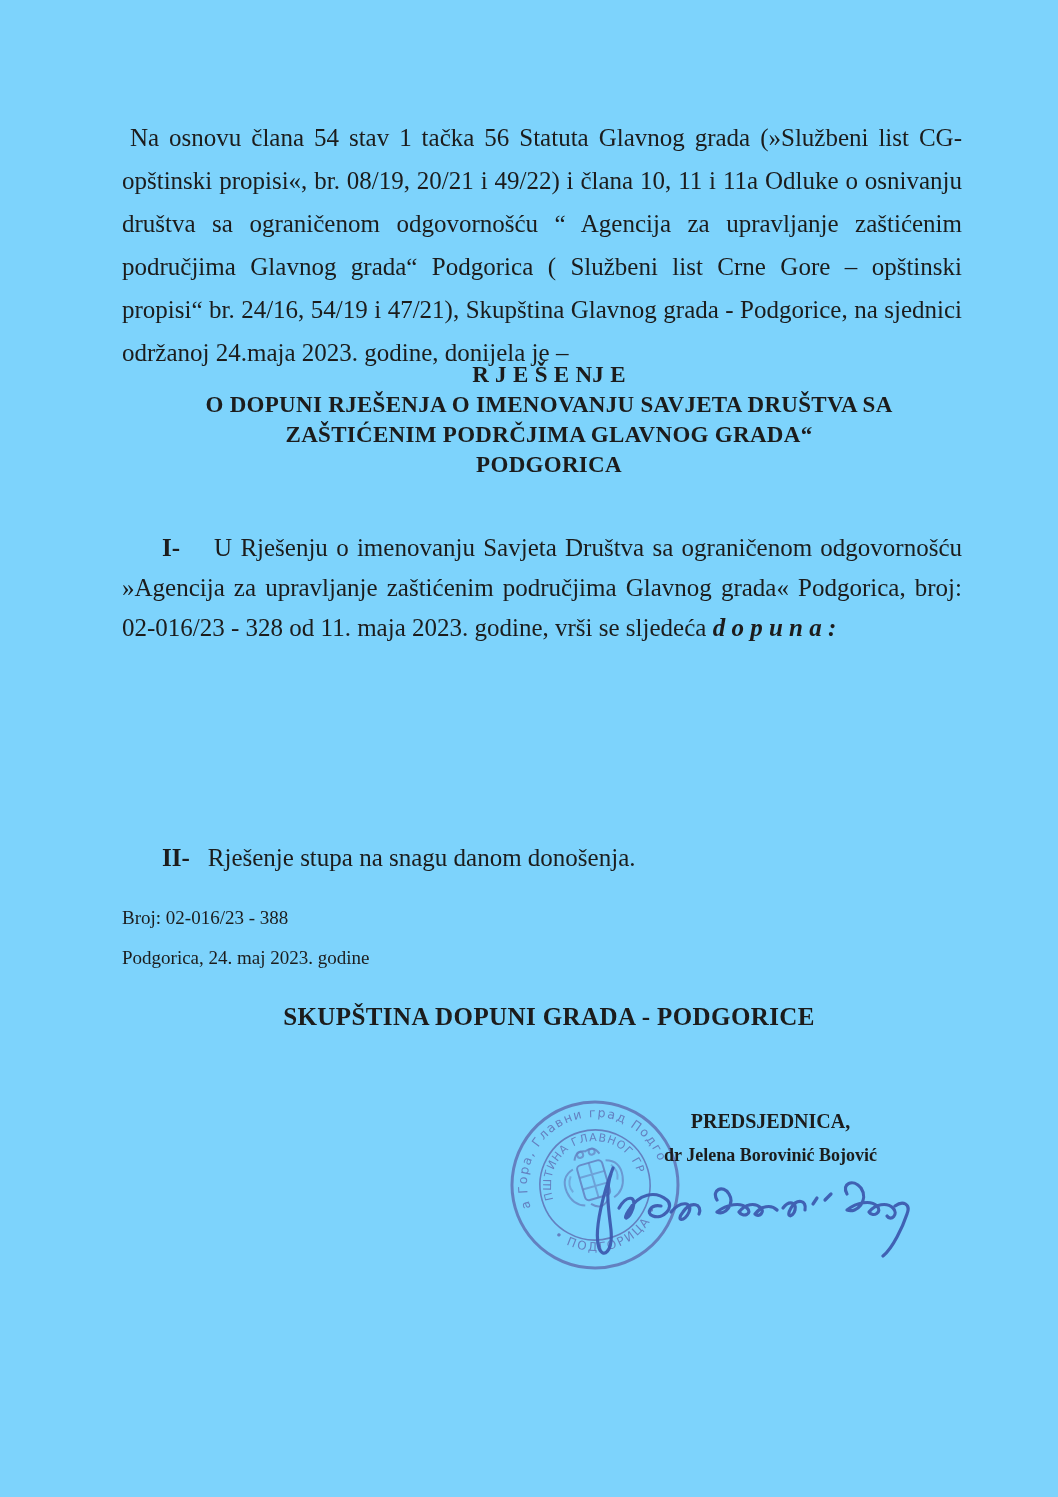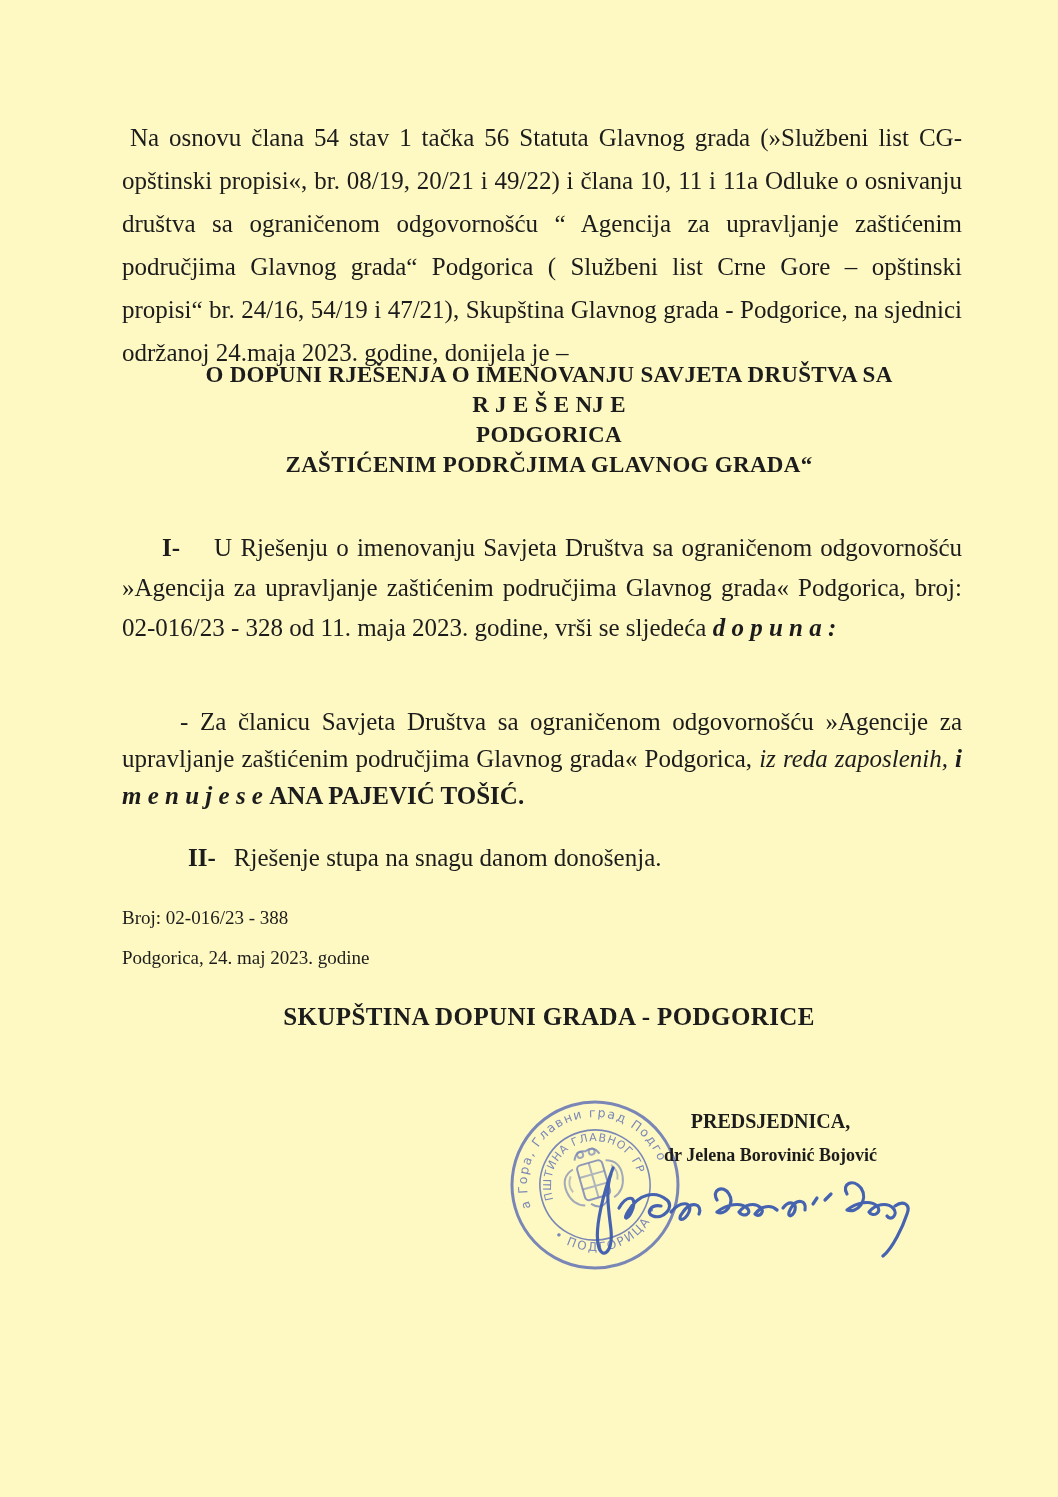--- a/index.html
+++ b/index.html
@@ -1,20 +1,20 @@
 <!DOCTYPE html>
 <html><head>
 <meta charset="utf-8">
 <style>
   html,body { margin:0; padding:0; background:#ffffff; }
   .page {
     position:relative;
     width:1058px;
     height:1497px;
-    background:#fef9c3;
+    background:#7dd3fc;
     font-family:"Liberation Serif", serif;
     color:#1c1c1c;
     overflow:hidden;
   }
   .abs { position:absolute; }
   .para {
     text-align:justify;
     font-size:25px;
     line-height:43px;
   }
@@ -47,40 +47,34 @@
   .sig-svg { opacity:0.95; }
 </style>
 </head>
 <body>
 
 <div class="page">
 
   <div class="abs para" style="top:116px; left:122px; width:840px; text-indent:8px;">Na osnovu člana 54 stav 1 tačka 56 Statuta Glavnog grada (»Službeni list CG-opštinski propisi«, br. 08/19, 20/21 i 49/22) i člana 10, 11 i 11a Odluke o osnivanju društva sa ograničenom odgovornošću “ Agencija za upravljanje zaštićenim područjima Glavnog grada“ Podgorica ( Službeni list Crne Gore – opštinski propisi“ br. 24/16, 54/19 i 47/21), Skupština Glavnog grada - Podgorice, na sjednici održanoj 24.maja 2023. godine, donijela je –</div>
 
   <div class="abs title-block" style="top:360px; left:129px; width:840px;">
+    <div class="title-line">R J E Š E NJ E</div>
     <div class="title-line">O DOPUNI RJEŠENJA O  IMENOVANJU SAVJETA DRUŠTVA SA</div>
-    <div class="title-line">R J E Š E NJ E</div>
+    <div class="title-line">ZAŠTIĆENIM PODRČJIMA GLAVNOG GRADA“</div>
     <div class="title-line">PODGORICA</div>
-    <div class="title-line">ZAŠTIĆENIM PODRČJIMA GLAVNOG GRADA“</div>
   </div>
 
   <div class="abs para" style="top:528px; left:122px; width:840px; line-height:40px; text-indent:40px;">
     <span class="num">I-</span><span>U Rješenju o imenovanju Savjeta Društva sa ograničenom odgovornošću »Agencija za upravljanje zaštićenim područjima Glavnog grada« Podgorica, broj: 02-016/23 - 328 od 11. maja 2023. godine, vrši se sljedeća</span>
     <span class="bi">d o p u n a :</span>
   </div>
 
-  <div class="abs para" style="top:703px; left:122px; width:840px; line-height:37px; text-indent:58px;">
-    <span>- Za članicu Savjeta Društva sa ograničenom odgovornošću »Agencije za upravljanje zaštićenim područjima Glavnog grada« Podgorica,</span>
-    <span class="i">iz reda zaposlenih,</span>
-    <span class="bi">i m e n u j e  s e</span>
-    <span class="b">ANA PAJEVIĆ TOŠIĆ.</span>
-  </div>
 
   <div class="abs para" style="top:838px; left:122px; width:840px; line-height:40px; text-indent:40px;">
-    <span class="num" style="margin-right:18px;margin-left:26px;">II-</span><span>Rješenje stupa na snagu danom donošenja.</span>
+    <span class="num" style="margin-right:18px;">II-</span><span>Rješenje stupa na snagu danom donošenja.</span>
   </div>
 
   <div class="abs" style="top:898px; left:122px; width:840px;">
     <div class="footer-line">Broj: 02-016/23 - 388</div>
     <div class="footer-line">Podgorica, 24. maj 2023. godine</div>
   </div>
 
   <div class="abs assembly" style="top:1003px; left:129px; width:840px;">SKUPŠTINA DOPUNI GRADA - PODGORICE</div>
 
   <svg class="stamp-svg" style="left:488px; top:1078px;" width="214" height="214" viewBox="0 0 214 214" aria-hidden="true">

